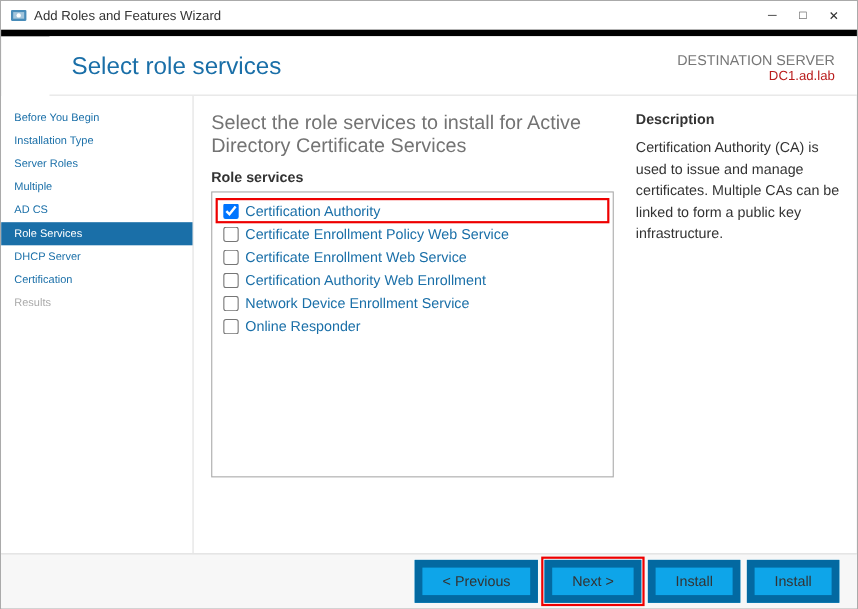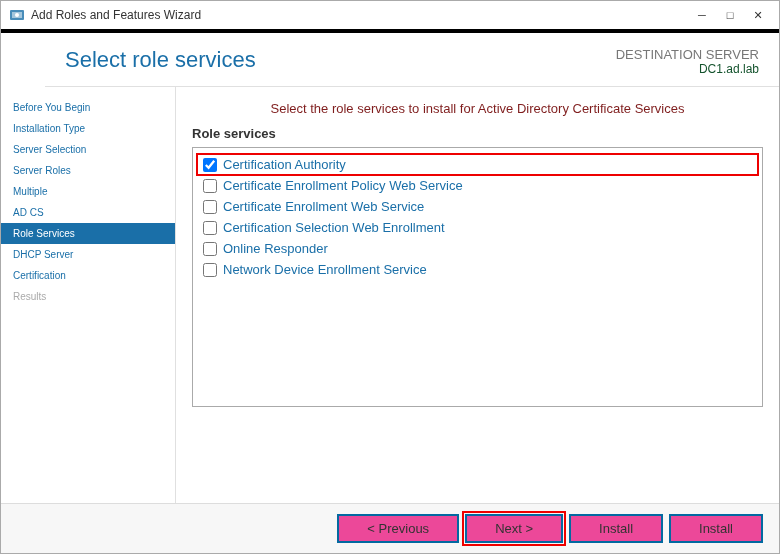--- a/index.html
+++ b/index.html
@@ -14,21 +14,21 @@
     .window {
       width: 780px;
       height: 554px;
       background: #fff;
       display: flex;
       flex-direction: column;
       border: 1px solid #aaa;
     }
     .title-bar {
       background: #fff;
-      border-bottom: 4px solid #000000;
+      border-bottom: 6px solid #000000;
       display: flex;
       align-items: center;
       padding: 6px 8px;
       height: 32px;
     }
     .title-bar-icon {
       width: 16px;
       height: 16px;
       margin-right: 6px;
     }
@@ -74,21 +74,21 @@
       font-size: 11px;
       color: #555;
     }
     .destination-server .label {
       font-size: 13px;
       color: #777;
       text-transform: uppercase;
     }
     .destination-server .server-name {
       font-size: 12px;
-      color: #14532d;
+      color: #b91c1c;
     }
 
     
     .main-layout {
       display: flex;
       flex: 1;
       overflow: hidden;
     }
 
     
@@ -121,24 +121,23 @@
       overflow-y: auto;
       display: flex;
       gap: 20px;
     }
 
     .role-services-panel {
       flex: 1;
     }
 
     .instruction-text {
-      font-size: 13px;
-      color: #7f1d1d;
+      font-size: 18px;
+      color: #737373;
       margin-bottom: 10px;
-      text-align: center;
     }
 
     .role-services-label {
       font-size: 13px;
       font-weight: 600;
       color: #333;
       margin-bottom: 6px;
     }
 
     .services-list-box {
@@ -195,24 +194,24 @@
       border-top: 1px solid #ddd;
       padding: 10px 16px;
       background: #f7f7f7;
       display: flex;
       justify-content: flex-end;
       align-items: center;
       gap: 6px;
       height: 50px;
     }
     .footer-btn {
-      padding: 5px 28px;
-      font-size: 13px;
-      background: #ec4899;
-      border: 2px solid #0369a1;
+      padding: 5px 18px;
+      font-size: 13px;
+      background: #0ea5e9;
+      border: 7px solid #0369a1;
       cursor: pointer;
       color: #333;
       min-width: 75px;
     }
     .footer-btn.highlighted {
       outline: 2px solid #e00;
       outline-offset: 1px;
     }
   </style>
 </head>
@@ -242,21 +241,20 @@
       <div class="label">DESTINATION SERVER</div>
       <div class="server-name">DC1.ad.lab</div>
     </div>
   </div>
 
   <div class="main-layout">
 
     <div class="sidebar">
     <div class="sidebar-item">Before You Begin</div>
         <div class="sidebar-item">Installation Type</div>
-        <div class="sidebar-item">Server Selection</div>
         <div class="sidebar-item">Server Roles</div>
         <div class="sidebar-item">Multiple</div>
         <div class="sidebar-item">AD CS</div>
         <div class="sidebar-item active">Role Services</div>
         <div class="sidebar-item">DHCP Server</div>
         <div class="sidebar-item">Certification</div>
         <div class="sidebar-item disabled">Results</div>
       </div>
 
     <div class="main-content">
@@ -280,35 +278,39 @@
             <div class="service-item">
               <div class="checkbox-wrap">
                 <input type="checkbox" style="">
               </div>
               <span>Certificate Enrollment Web Service</span>
             </div>
             <div class="service-item">
               <div class="checkbox-wrap">
                 <input type="checkbox" style="">
               </div>
-              <span>Certification Selection Web Enrollment</span>
+              <span>Certification Authority Web Enrollment</span>
+            </div>
+            <div class="service-item">
+              <div class="checkbox-wrap">
+                <input type="checkbox" style="">
+              </div>
+              <span>Network Device Enrollment Service</span>
             </div>
             <div class="service-item">
               <div class="checkbox-wrap">
                 <input type="checkbox" style="">
               </div>
               <span>Online Responder</span>
             </div>
-            <div class="service-item">
-              <div class="checkbox-wrap">
-                <input type="checkbox" style="">
-              </div>
-              <span>Network Device Enrollment Service</span>
-            </div>
           </div>
+      </div>
+      <div class="description-panel">
+        <div class="description-label">Description</div>
+        <div class="description-text">Certification Authority (CA) is used to issue and manage certificates. Multiple CAs can be linked to form a public key infrastructure.</div>
       </div>
     </div>
   </div>
 
   <div class="footer">
     <button class="footer-btn">&lt; Previous</button>
     <button class="footer-btn highlighted">Next &gt;</button>
     <button class="footer-btn">Install</button>
     <button class="footer-btn">Install</button>
   </div>

